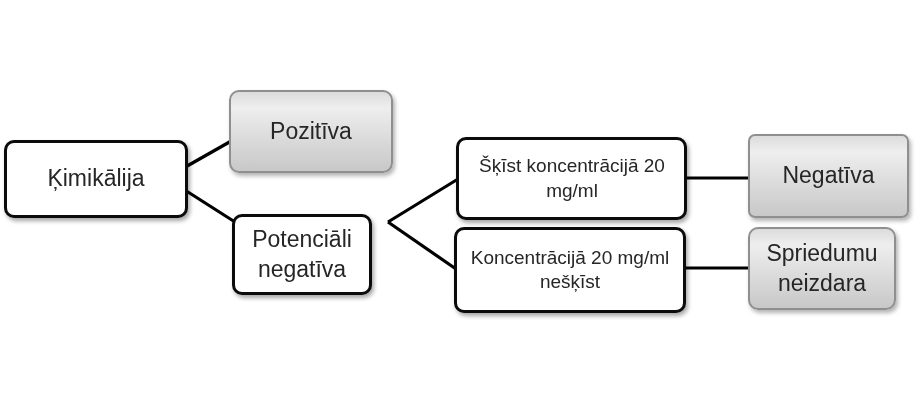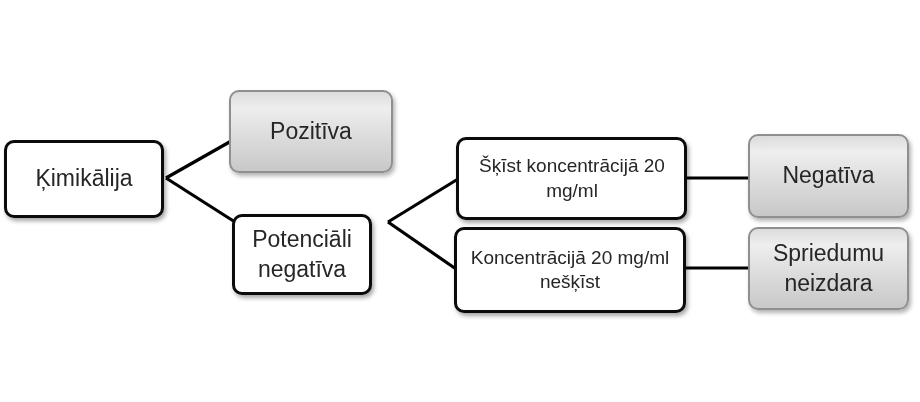--- a/index.html
+++ b/index.html
@@ -38,27 +38,27 @@
   .node.outlined {
     background: #ffffff;
     border: 3px solid #0b0b0b;
     box-shadow: 2px 3px 4px rgba(0,0,0,0.35);
   }
   .node.filled {
     background: linear-gradient(180deg, #dcdcdc 0%, #eeeeee 20%, #dddddd 55%, #c8c8c8 100%);
     border: 2px solid #8f8f8f;
     box-shadow: 2px 3px 4px rgba(0,0,0,0.30);
   }
-  .node-kimikalija   { left: 4px;   top: 140px; width: 160px; height: 78px; }
+  .node-kimikalija   { left: 4px;   top: 140px; width: 184px; height: 78px; }
   .node-pozitiva     { left: 229px; top: 90px;  width: 164px; height: 83px; }
   .node-potenciali   { left: 232px; top: 184px; width: 140px; height: 81px; margin-top: 30px; }
   .node-skist        { left: 456px; top: 137px; width: 231px; height: 83px; font-size: 19px; padding-left: 9px; }
   .node-neskist      { left: 454px; top: 227px; width: 232px; height: 86px; font-size: 19px; justify-content: flex-end; }
-  .node-negativa     { left: 748px; top: 134px; width: 161px; height: 84px; }
-  .node-spriedumu    { left: 748px; top: 227px; width: 161px; height: 83px; justify-content: flex-end; }
+  .node-negativa     { left: 748px; top: 134px; width: 161px; height: 84px; border-radius: 7px; }
+  .node-spriedumu    { left: 748px; top: 227px; width: 148px; height: 83px; justify-content: flex-end; }
 </style>
 </head>
 <body>
 
 <div class="canvas">
 
   <svg class="edges" viewBox="0 0 920 402" xmlns="http://www.w3.org/2000/svg">
     <line x1="166" y1="178" x2="233" y2="140" stroke="#000000" stroke-width="3.2"></line>
     <line x1="166" y1="178" x2="235" y2="222" stroke="#000000" stroke-width="3.2"></line>
     <line x1="388" y1="222" x2="458" y2="179" stroke="#000000" stroke-width="3.2"></line>

